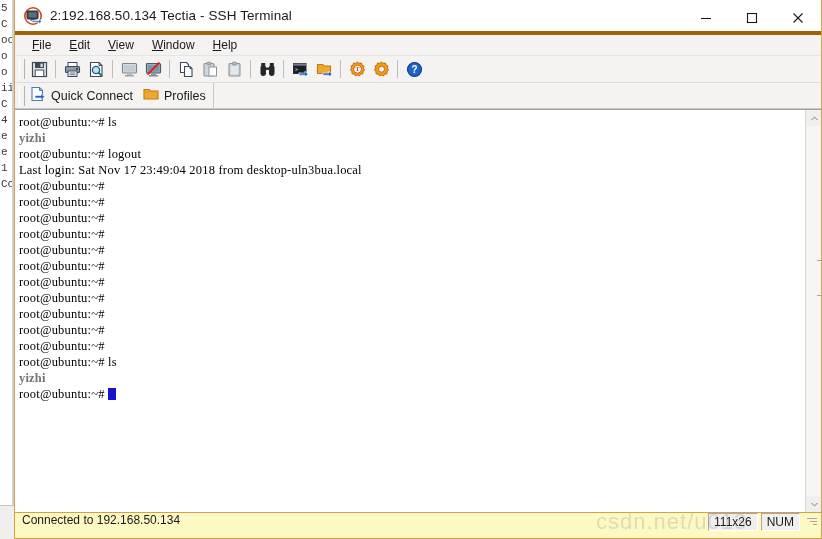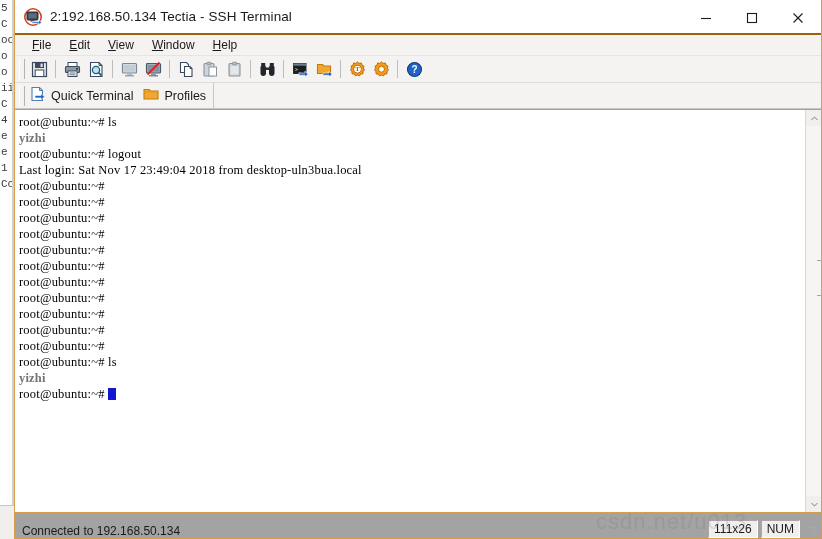--- a/index.html
+++ b/index.html
@@ -52,21 +52,21 @@
     border: 1px solid #d6a04a;
     border-top: none;
     display: flex;
     flex-direction: column;
   }
 
   
   #titlebar {
     height: 35px;
     background: #ffffff;
-    border-bottom: 2px solid #a16207;
+    border-bottom: 4px solid #a16207;
     display: flex;
     align-items: center;
     flex: 0 0 auto;
     position: relative;
   }
   #titlebar .app-icon {
     width: 18px; height: 18px;
     margin-left: 9px; margin-right: 8px;
     position: relative;
     flex: 0 0 auto;
@@ -211,25 +211,25 @@
   .sb-track { flex: 1 1 auto; background: #f6f5f4; }
   .sb-tick {
     position: absolute; right: 0; width: 4px; height: 1px; background: #a9a7a5;
   }
 
   
   #statusbar {
     position: absolute;
     left: 14px; top: 513px;
     width: 808px; height: 26px;
-    background: #a3a3a3;
+    background: #fef9c3;
     border: 1px solid #d6a04a;
     border-top: none;
     display: flex;
-    align-items: flex-end;
+    align-items: flex-start;
     font-size: 12px;
     color: #1a1a1a;
   }
   #statusbar .sb-main {
     flex: 1 1 auto;
     padding-left: 7px;
     white-space: nowrap;
   }
   #statusbar .sb-panel {
     height: 18px;
@@ -492,21 +492,21 @@
     <div class="tb-grip"></div>
 
     <div class="qb-btn">
       <span>
         <svg width="16" height="16" viewBox="0 0 16 16">
           <path d="M2 1.5 H9.5 L12.5 4.5 V14.5 H2 Z" fill="#ffffff" stroke="#4a7fb5" stroke-width="1.1"></path>
           <path d="M9.5 1.5 V4.5 H12.5" fill="none" stroke="#4a7fb5" stroke-width="1"></path>
           <path d="M5 9.5 L11 9.5 L11 7.6 L14.6 10.8 L11 13.8 L11 11.9 L5 11.9 Z" fill="#1f63c8" stroke="#ffffff" stroke-width="0.6"></path>
         </svg>
       </span>
-      <span class="qb-label">Quick Terminal</span>
+      <span class="qb-label">Quick Connect</span>
     </div>
 
     <div class="qb-btn">
       <span>
         <svg width="16" height="16" viewBox="0 0 16 16">
           <path d="M1 3.5 H6 L7.5 5 H15 V13 H1 Z" fill="#f0a830" stroke="#c07c10" stroke-width="1.1"></path>
           <path d="M1 5.8 H15" stroke="#e0941c" stroke-width="0.8"></path>
         </svg>
       </span>
       <span class="qb-label">Profiles</span>

